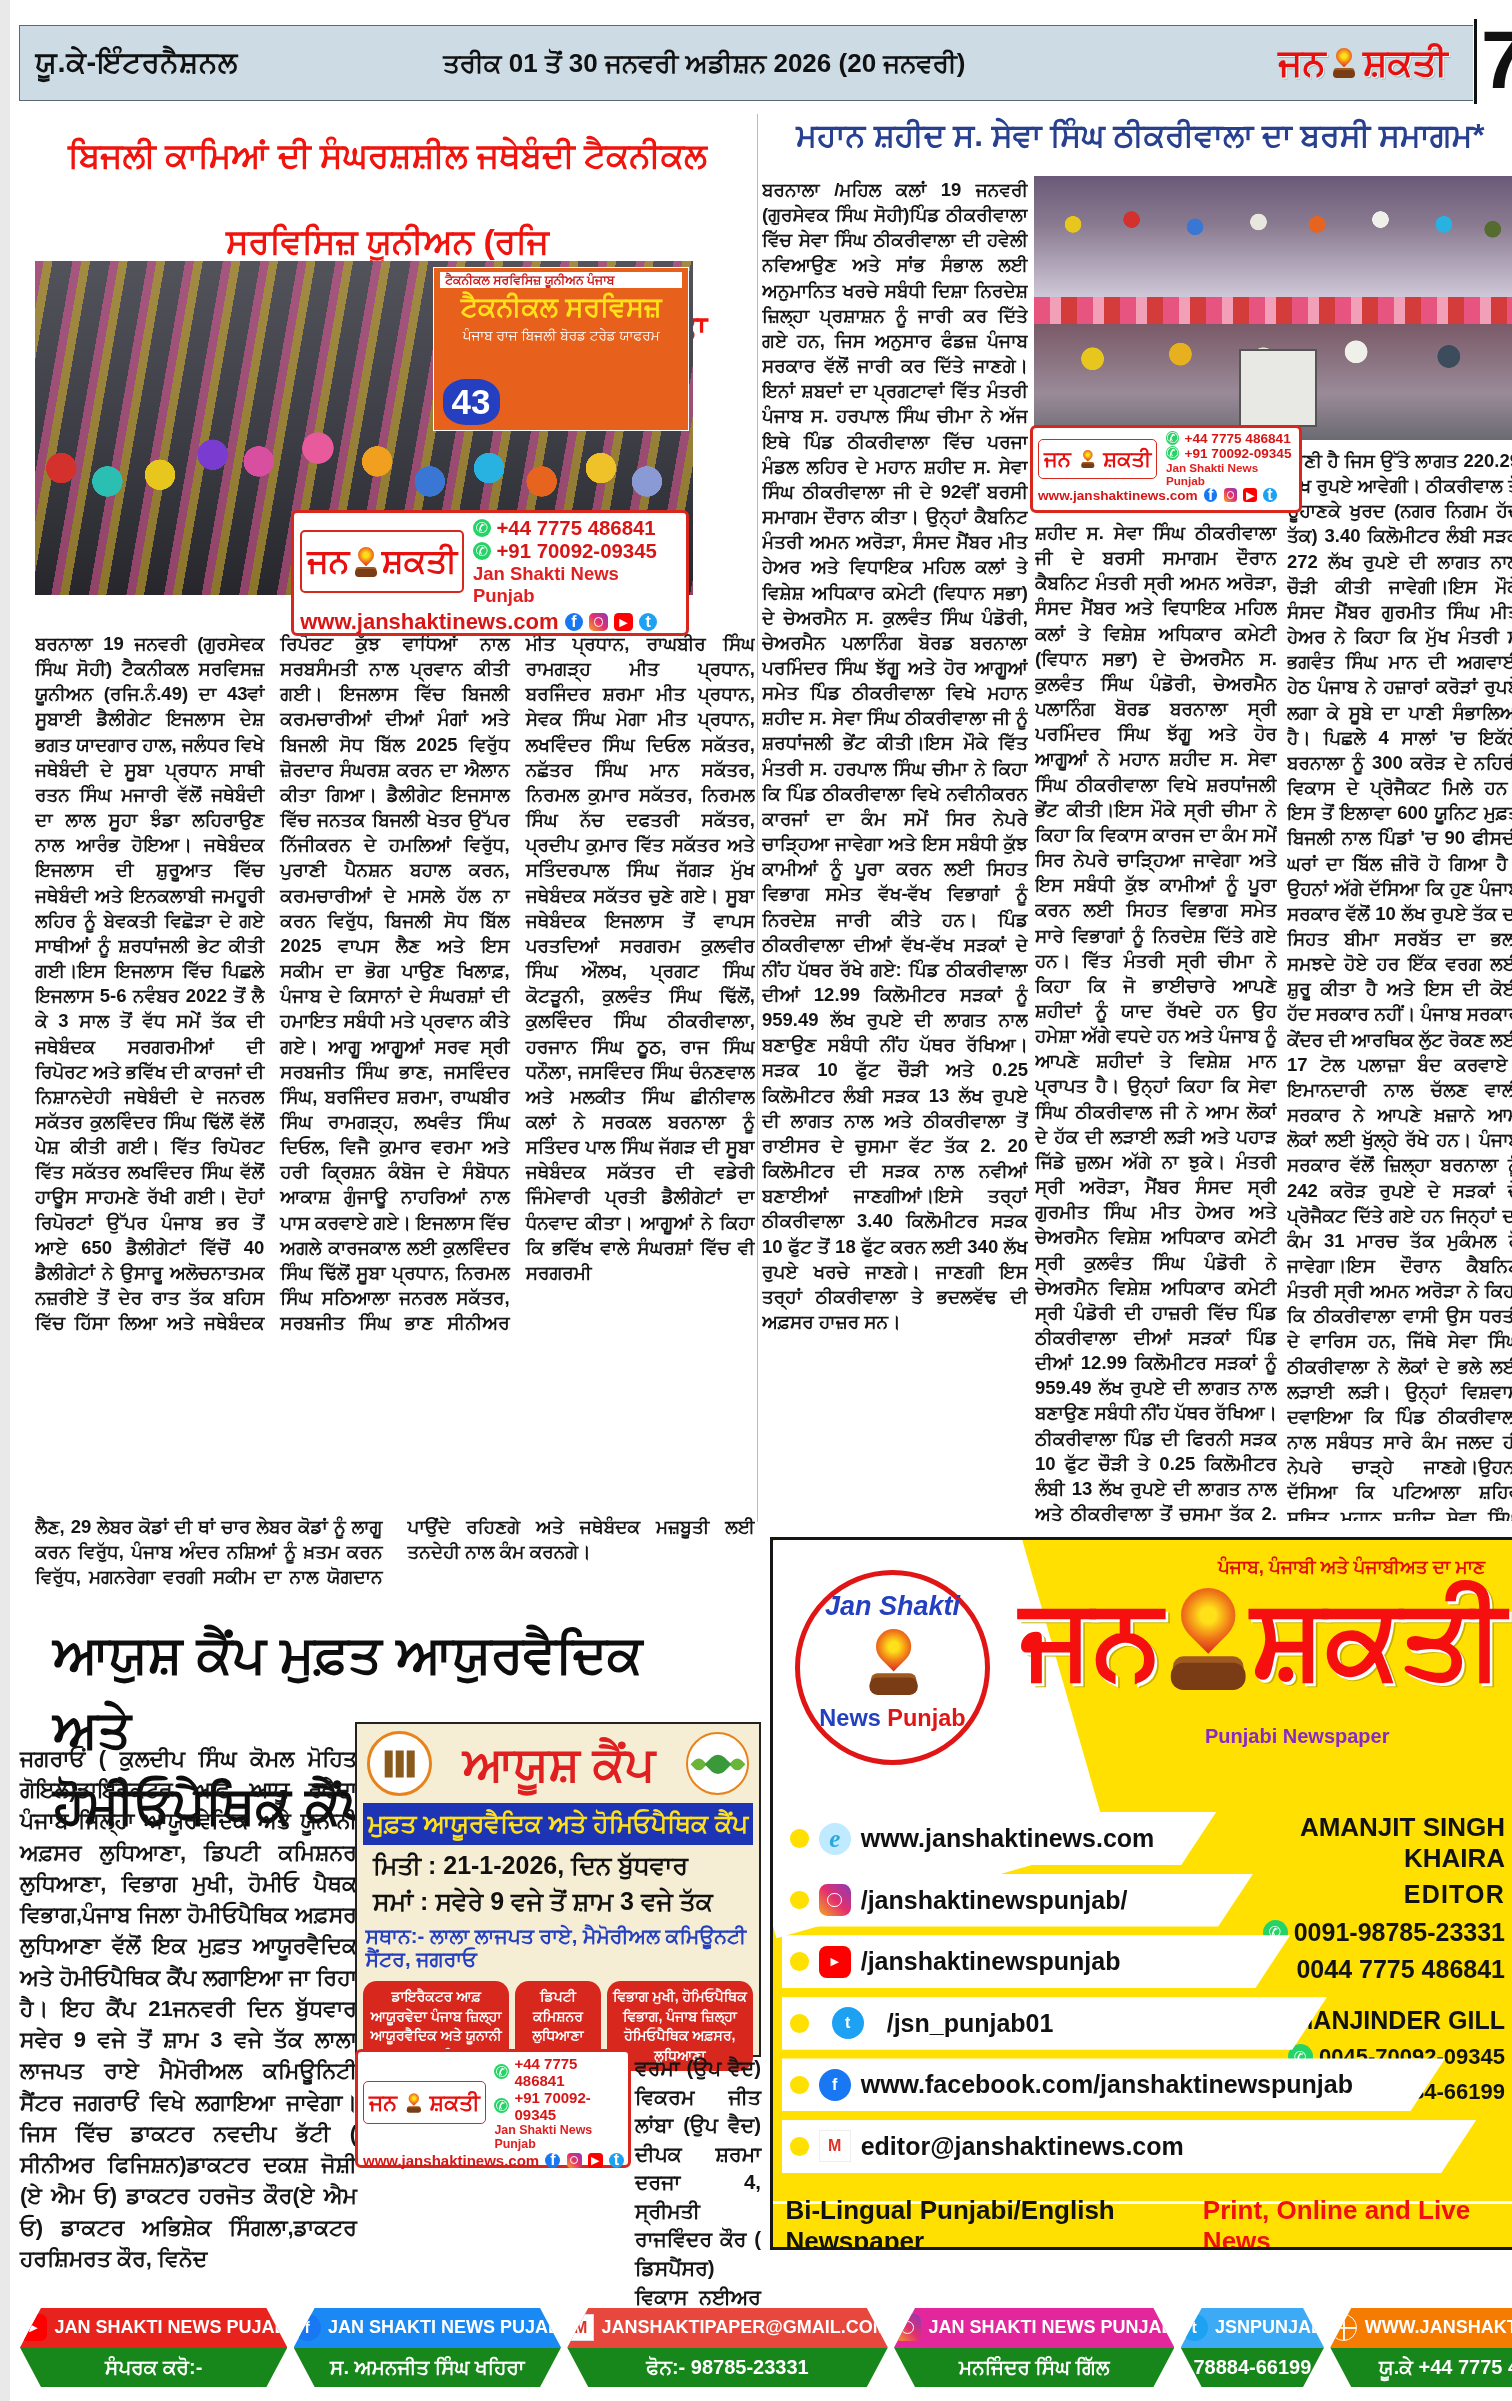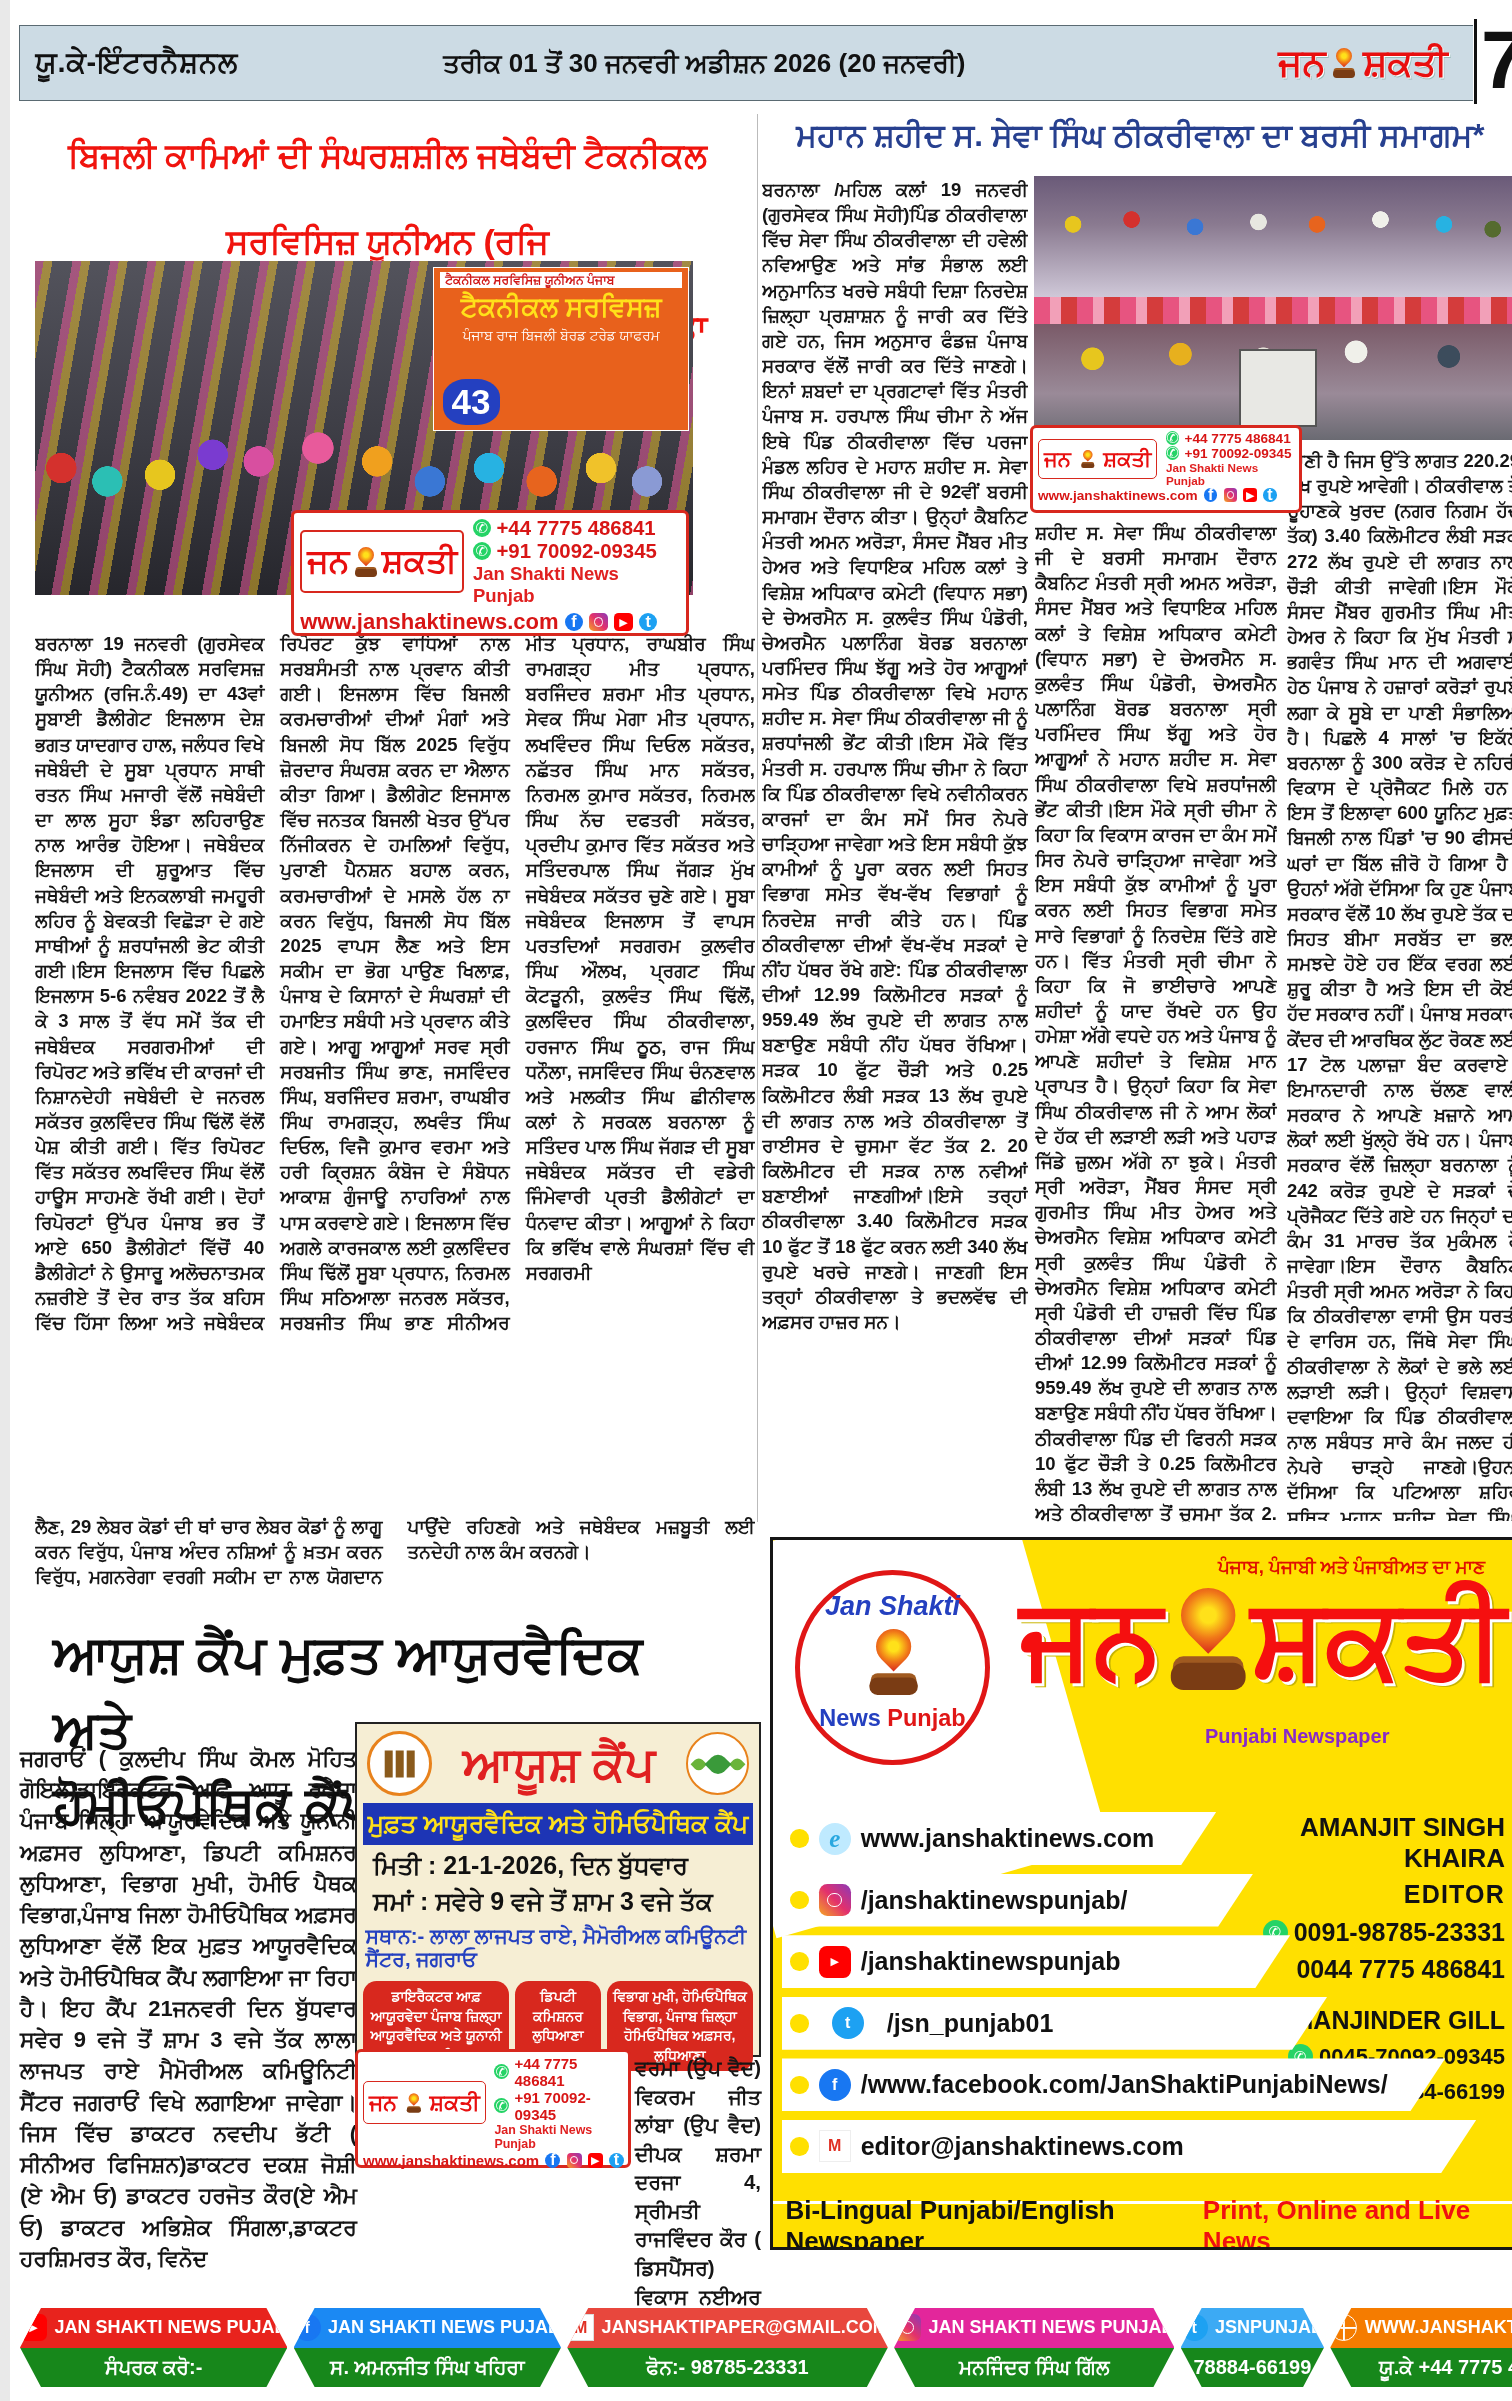--- a/index.html
+++ b/index.html
@@ -429,26 +429,26 @@
           <span class="ic youtube-icon"></span>
           <span class="row-text">/janshaktinewspunjab</span>
         </div>
 
         <div class="ad-row">
           <span class="row-bullet"></span>
           <span class="ic twitter-icon"></span>
           <span class="row-text">/jsn_punjab01</span>
         </div>
 
-
         <div class="ad-row">
           <span class="row-bullet"></span>
           <span class="ic facebook-icon"></span>
-          <span class="row-text">/www.facebook.com/JanShaktiPunjabiNews/</span>
-        </div>
+          <span class="row-text">www.facebook.com/janshaktinewspunjab</span>
+        </div>
+
 
         <div class="ad-row">
           <span class="row-bullet"></span>
           <span class="ic gmail-icon"></span>
           <span class="row-text">editor@janshaktinews.com</span>
         </div>
       </div>
 
     <div class="yad-bottom">
       <span class="yad-bot-left">Bi-Lingual Punjabi/English Newspaper</span>

